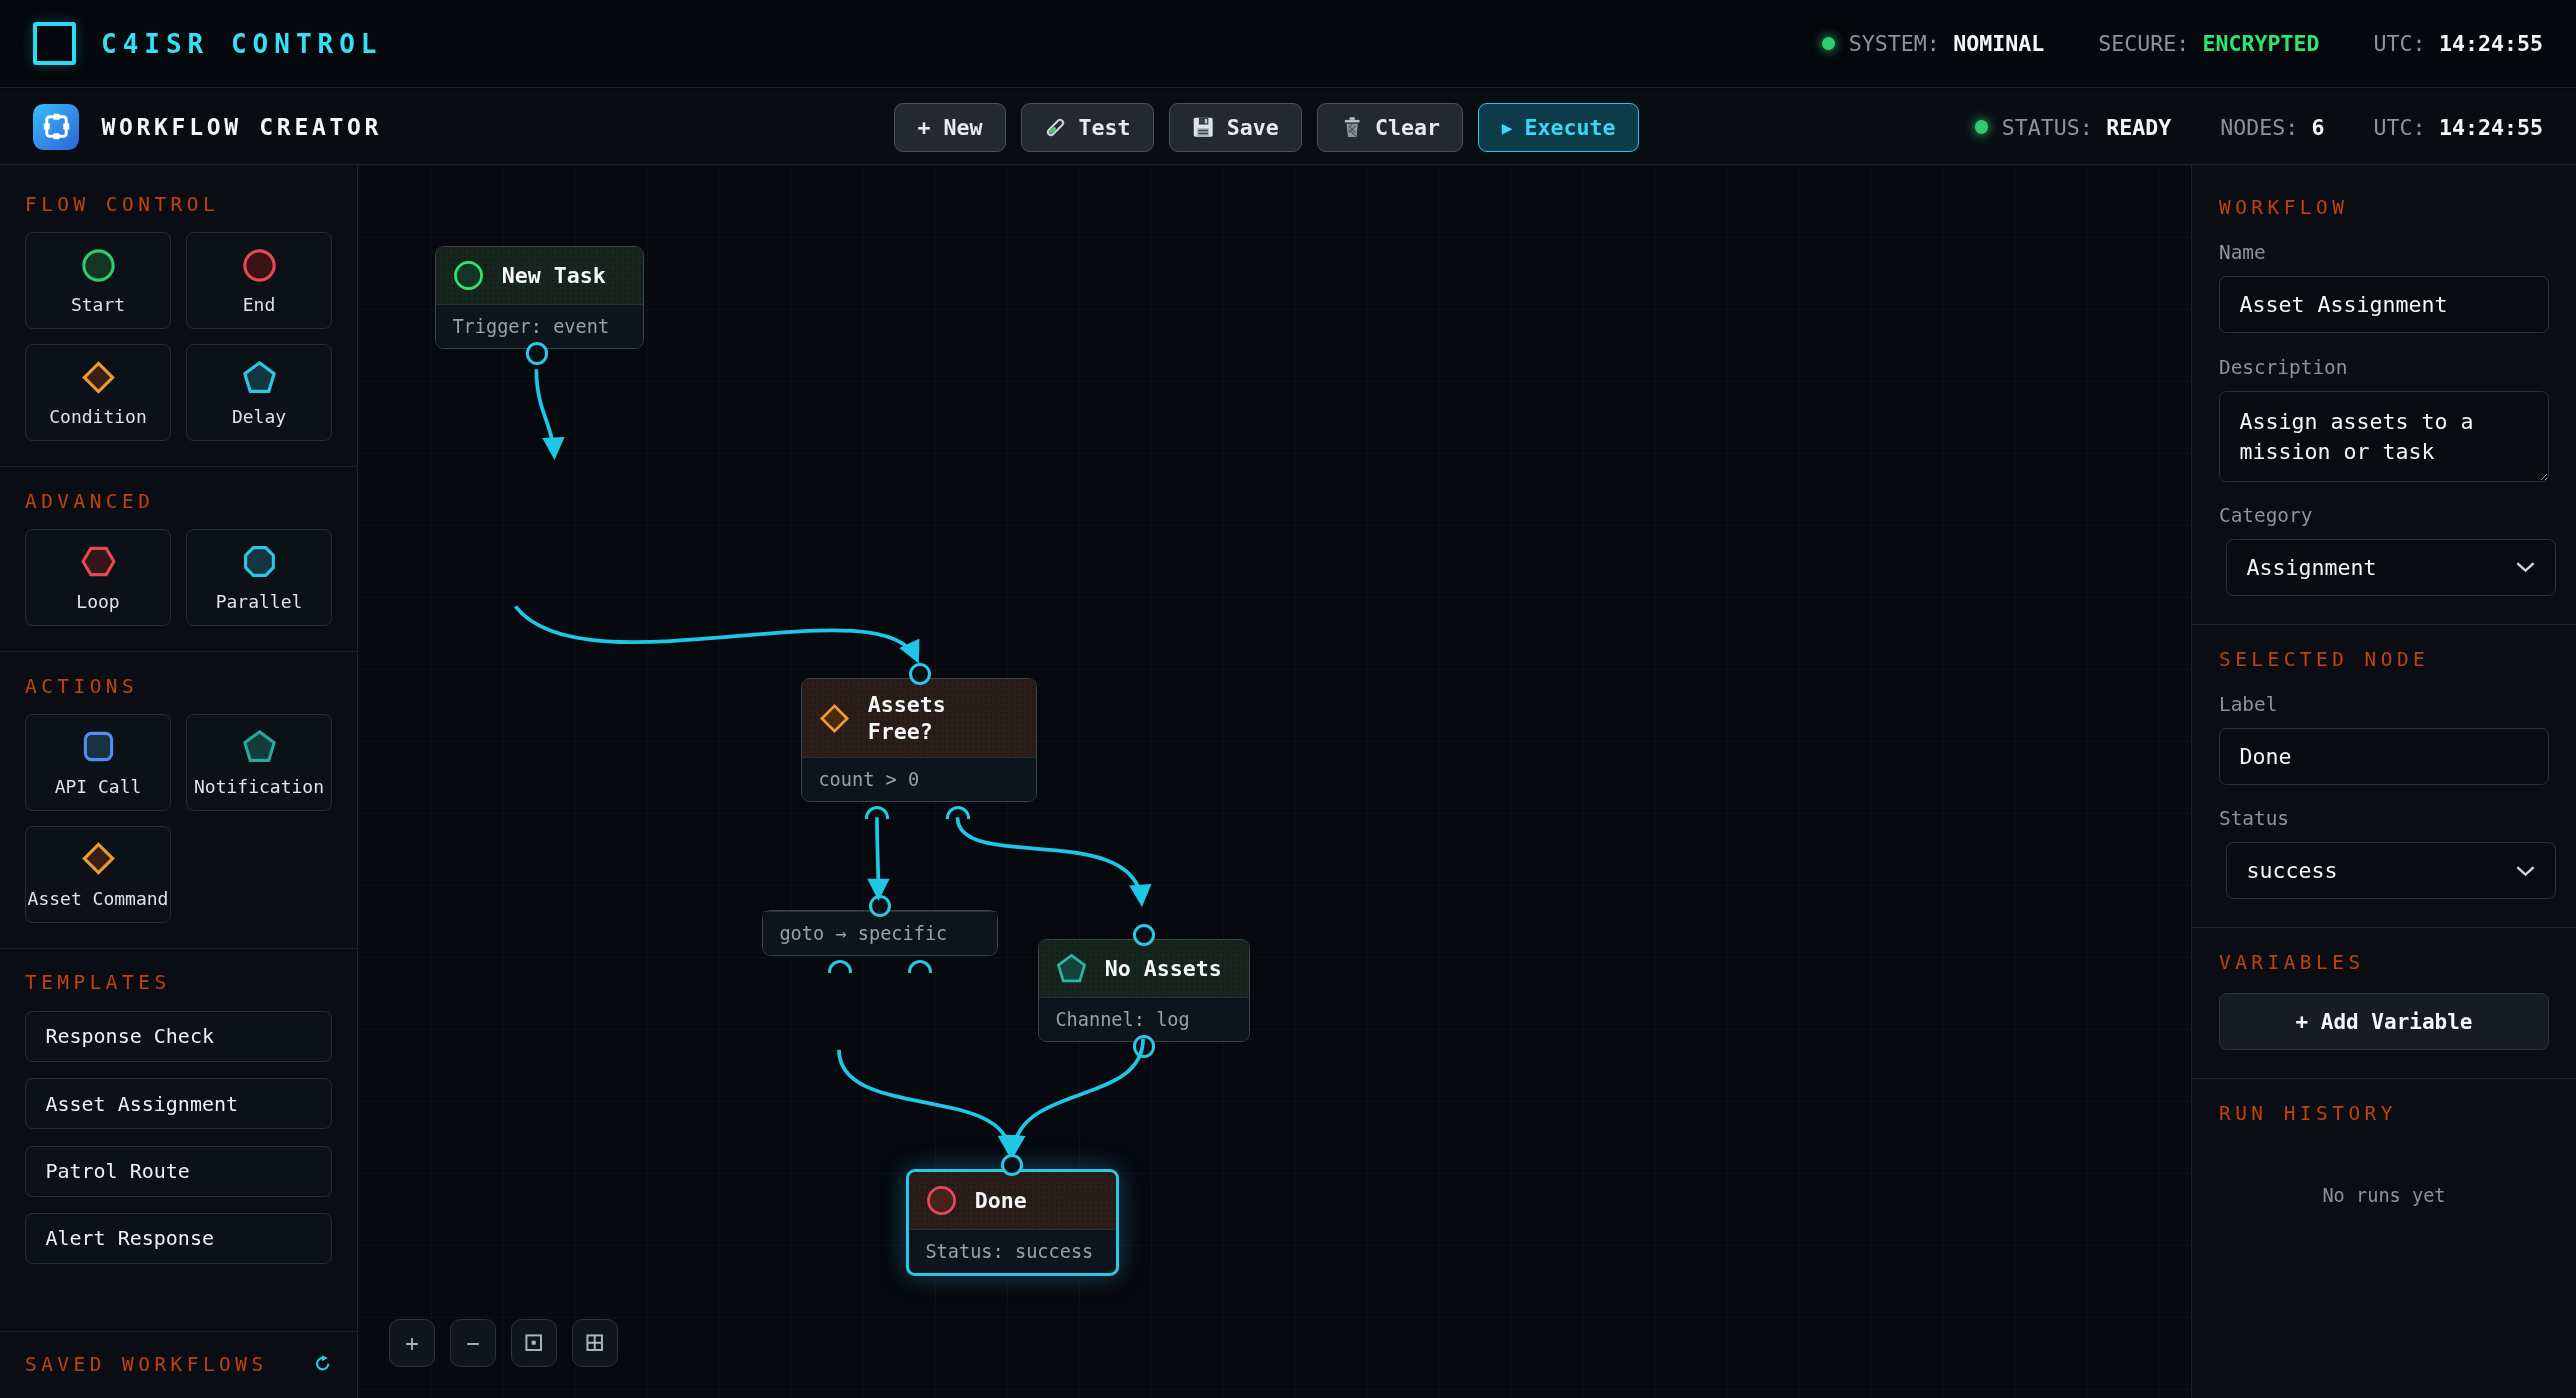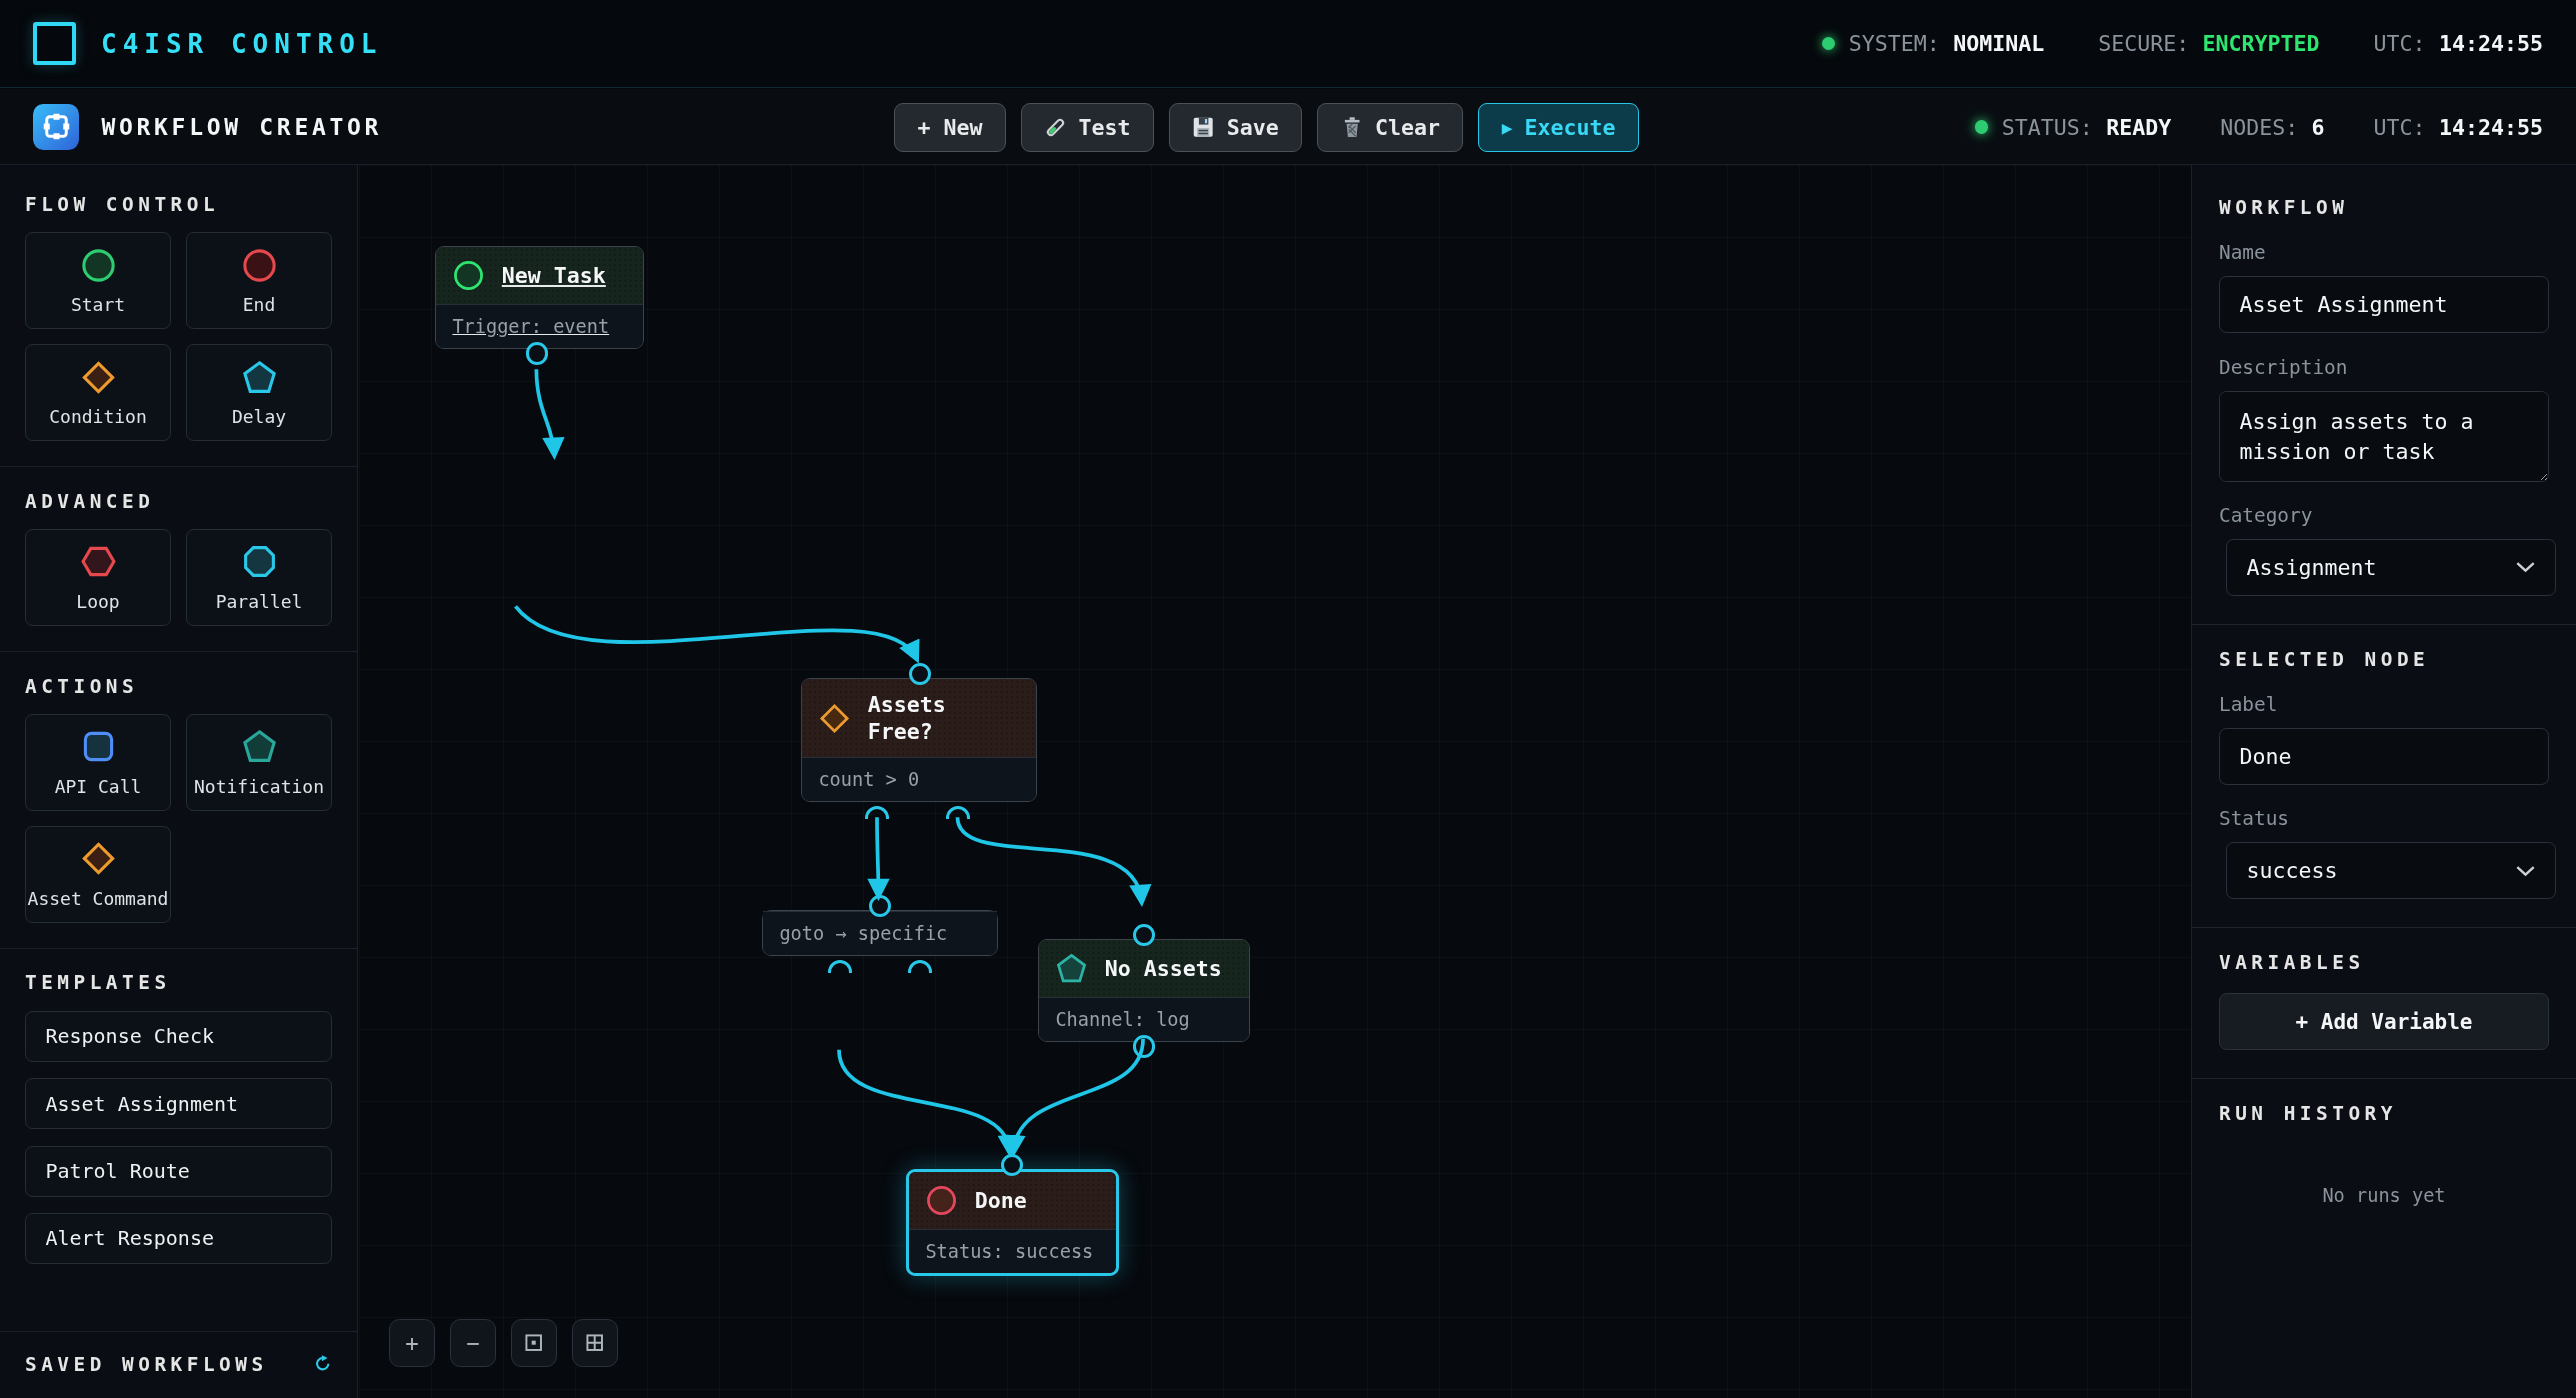--- a/index.html
+++ b/index.html
@@ -37,21 +37,21 @@
     background:#24292f; border:1.5px solid #4a5158; border-radius:9px;
     font-size:21.6px; font-weight:bold; color:#e8eaec; cursor:pointer; font-family:inherit; }
   .btn.execute { background:#0c3c4a; border-color:#27c6e8; color:#39d8f4; }
   .tb-status { position:absolute; right:0; top:0; height:76px; padding-right:33px;
     display:flex; align-items:center; gap:49px; font-size:21.6px; }
 
   
   .sidebar { position:absolute; left:0; top:165px; width:358px; height:1233px;
     background:#0a0e14; border-right:1.5px solid #1b222b;
     display:flex; flex-direction:column; padding:28px 25px 0 25px; }
-  .section-label { font-size:19.4px; font-weight:bold; color:#e5e5e5; letter-spacing:4.5px; }
+  .section-label { font-size:19.4px; font-weight:normal; color:#c2410c; letter-spacing:4.5px; }
   .palette-grid { display:grid; grid-template-columns:1fr 1fr; gap:15px; margin-top:16.4px; }
   .pcard { height:97px; background:#0c1117; border:1.5px solid #262d36; border-radius:7.5px;
     display:flex; flex-direction:column; align-items:center; justify-content:center;
     gap:10.4px; cursor:grab; }
   .pcard-label { font-size:18px; color:#dfe3e7; }
   .divider { border-top:1.5px solid #1a212a; margin:25px -25px 0 -25px; }
   .sec-gap { margin-top:22.4px; }
   .tpl-item { height:51px; background:#0c1117; border:1.5px solid #262d36; border-radius:7.5px;
     display:flex; align-items:center; padding:0 19.4px; font-size:20px; color:#eef1f3;
     margin-top:16.4px; cursor:pointer; }
@@ -288,21 +288,21 @@
     <span class="section-label">SAVED WORKFLOWS</span>
     <svg width="19.4" height="19.4" viewBox="0 0 24 24">
       <path d="M19 12 A7 7 0 1 1 13.5 5.2" fill="none" stroke="#2cc9e8" stroke-width="2.6"></path>
       <polygon points="11,1.5 18,5 11,9" fill="#2cc9e8"></polygon>
     </svg>
   </div>
 </div>
 
 <div class="canvas">
 
-  <div class="node" style="left:76px; top:81px; width:209px;text-decoration:underline;">
+  <div class="node" style="left:76px; top:81px; width:209px;">
     <div class="node-header" style="background-color:#16251e;">
       <svg width="33" height="33" viewBox="0 0 48 48">
         <circle cx="24" cy="24" r="19" fill="#123524" stroke="#2ee56f" stroke-width="4"></circle>
         </svg>
       <div class="node-title">New Task</div>
     </div>
     <div class="node-body">Trigger: event</div>
     <div class="port out" style="left:90px;"></div>
   </div>
 

